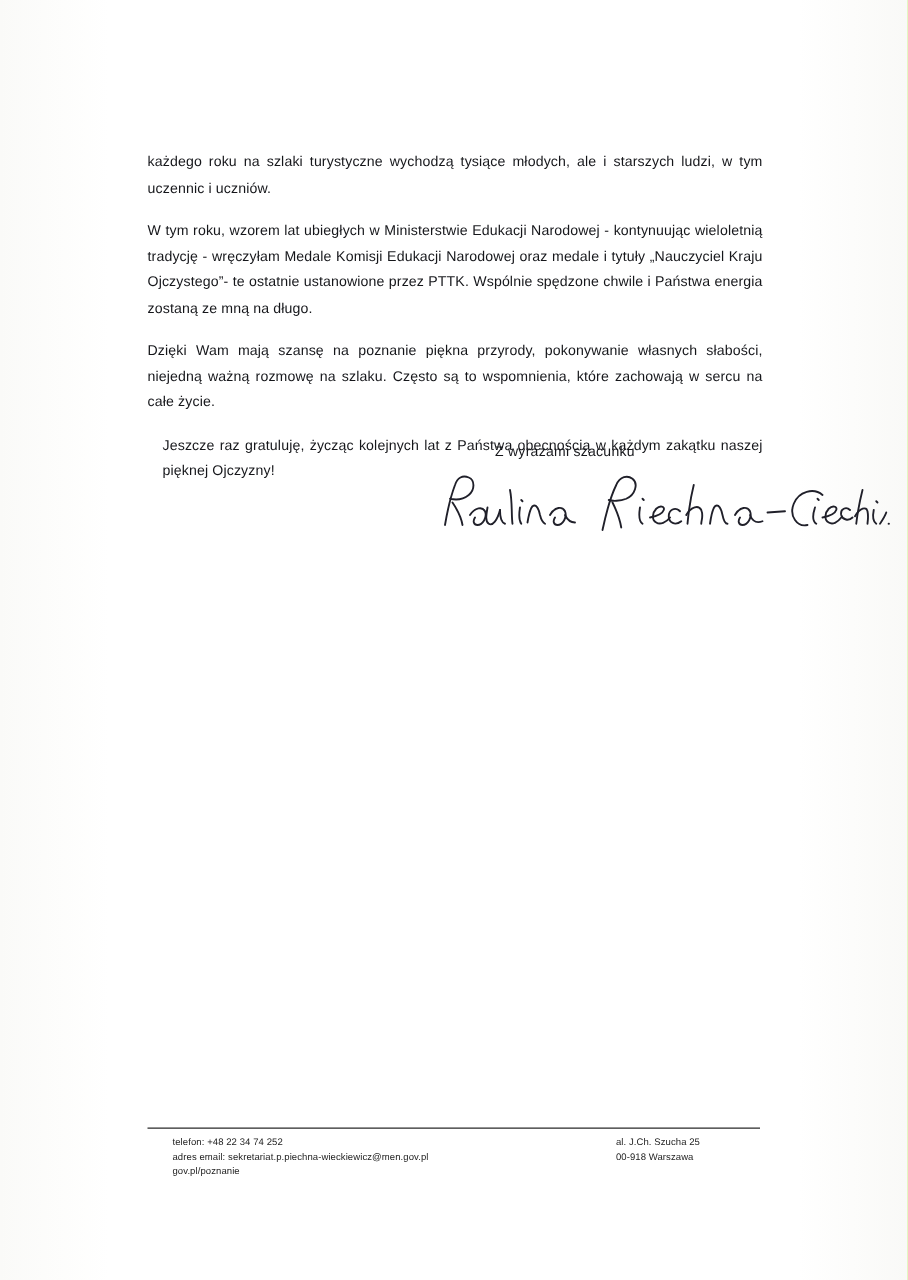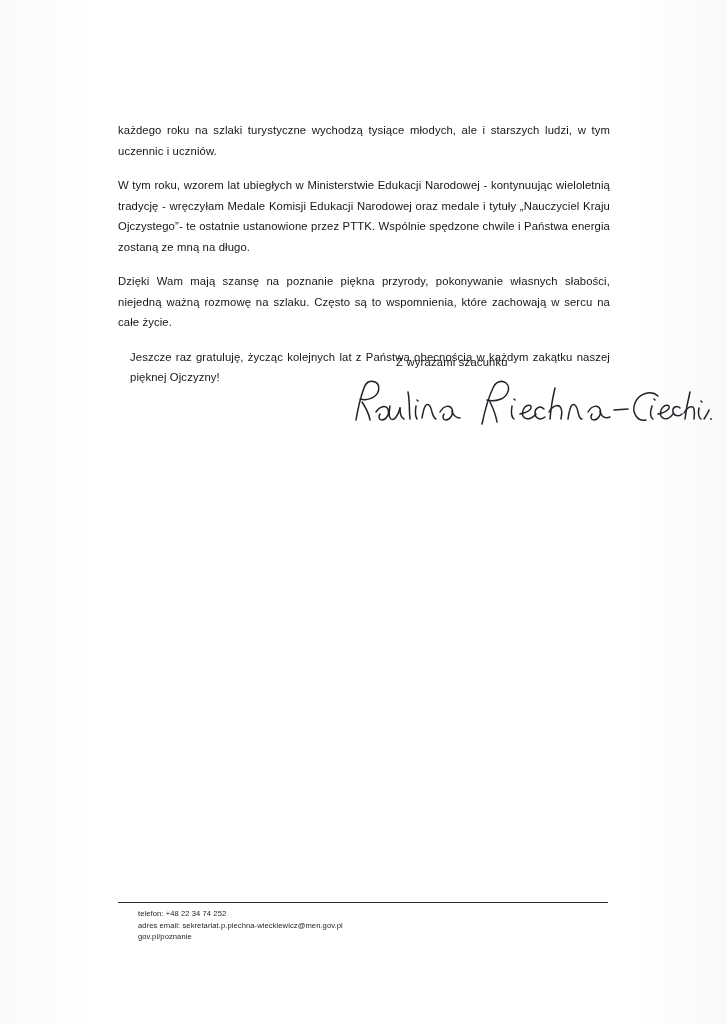--- a/index.html
+++ b/index.html
@@ -158,14 +158,18 @@
   </div>
 
   <div class="footer-rule"></div>
 
   <div class="footer">
     <div class="footer-left">
       <span class="footer-line">telefon: +48 22 34 74 252</span>
       <span class="footer-line">adres email: sekretariat.p.piechna-wieckiewicz@men.gov.pl</span>
       <span class="footer-line">gov.pl/poznanie</span>
     </div>
+    <div class="footer-right">
+      <span class="footer-line">al. J.Ch. Szucha 25</span>
+      <span class="footer-line">00-918 Warszawa</span>
+    </div>
   </div>
 </div>
 
 </body></html>

